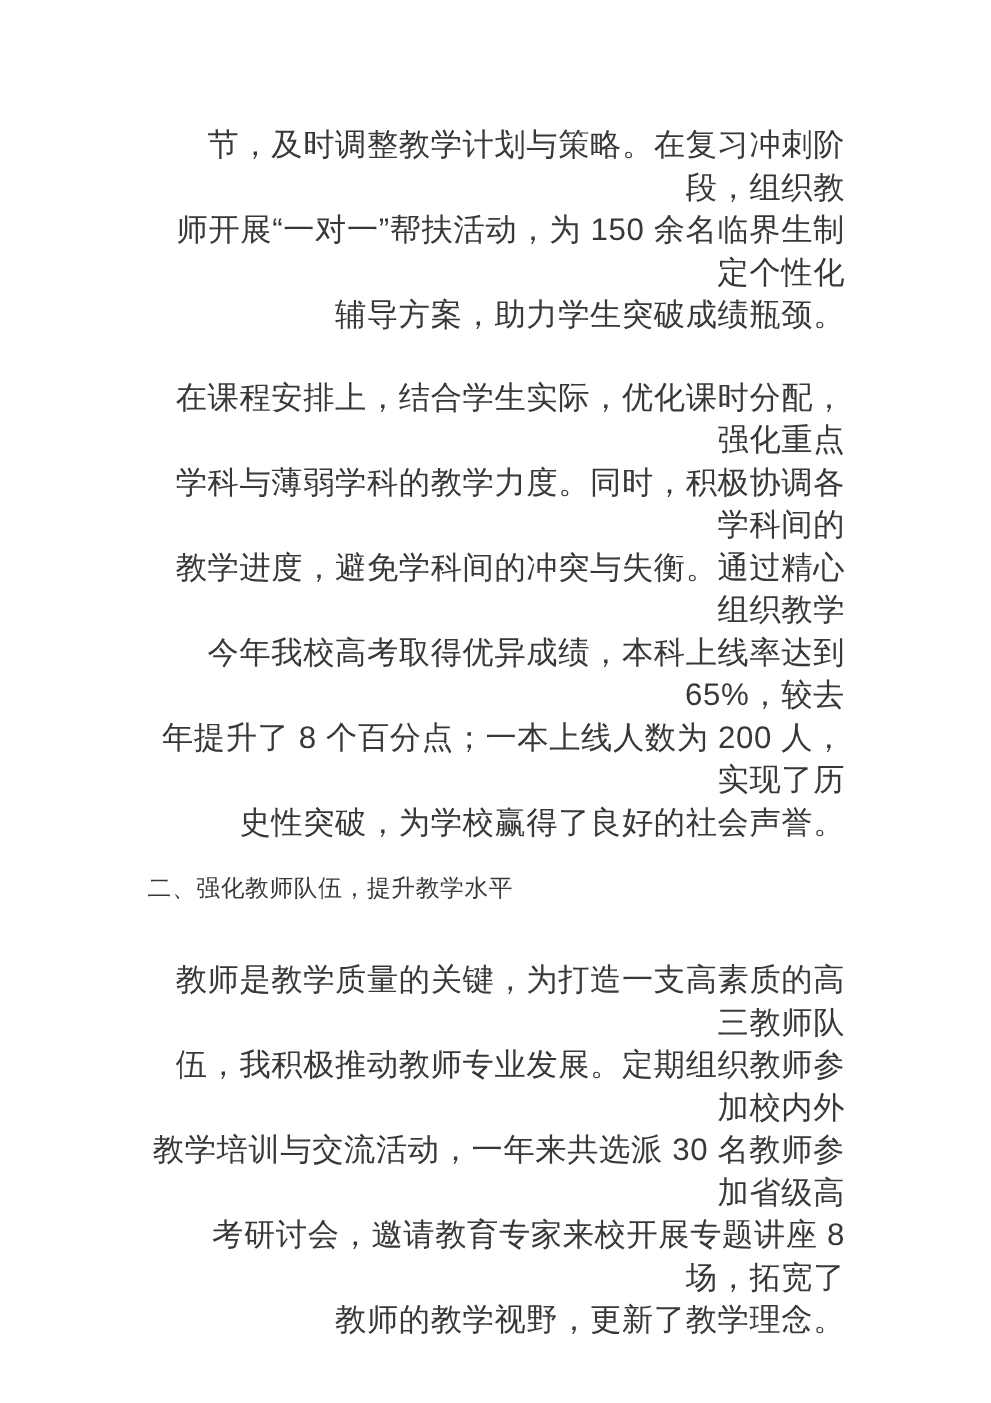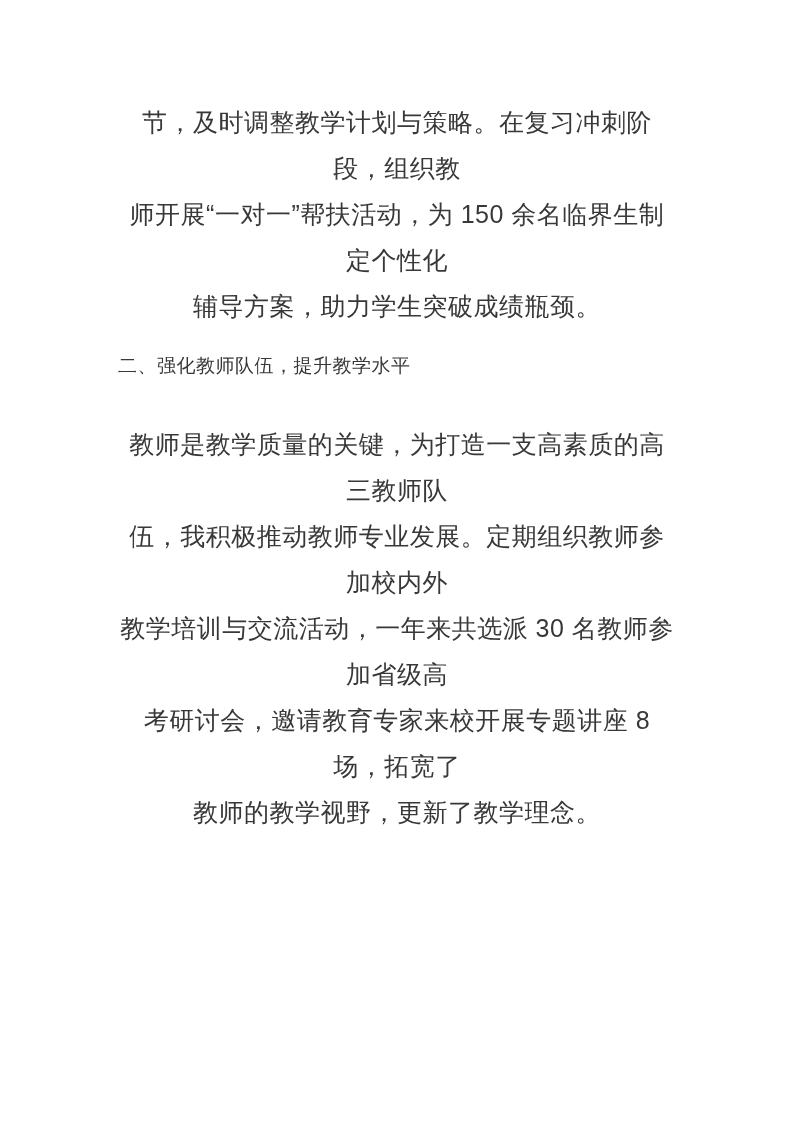--- a/index.html
+++ b/index.html
@@ -13,45 +13,51 @@
     height: 1122px;
     box-sizing: border-box;
     background: #ffffff;
     padding: 99px 117px 0 118px;
     overflow: hidden;
     font-family: "Liberation Sans", "DejaVu Sans", sans-serif;
   }
   .para {
     margin: 0 0 32px 0;
     font-size: 25px;
-    line-height: 46px;
+    line-height: 34px;
     font-weight: 400;
     color: #383838;
     white-space: pre-line;        
-    text-align: center;
+    text-align: right;
     letter-spacing: 0.5px;
   }
   .heading {
     margin: -18px 0 32px 0;       
     font-size: 19px;
     line-height: 46px;
     font-weight: 400;
     color: #383838;
     white-space: pre-line;
     letter-spacing: 0.5px;
   }
 </style>
 </head>
 <body>
 
 <div class="page">
   <p class="para">节，及时调整教学计划与策略。在复习冲刺阶段，组织教
 师开展“一对一”帮扶活动，为 150 余名临界生制定个性化
 辅导方案，助力学生突破成绩瓶颈。</p>
 
+  <p class="para">在课程安排上，结合学生实际，优化课时分配，强化重点
+学科与薄弱学科的教学力度。同时，积极协调各学科间的
+教学进度，避免学科间的冲突与失衡。通过精心组织教学
+今年我校高考取得优异成绩，本科上线率达到 65%，较去
+年提升了 8 个百分点；一本上线人数为 200 人，实现了历
+史性突破，为学校赢得了良好的社会声誉。</p>
 
   <h2 class="heading">二、强化教师队伍，提升教学水平</h2>
 
   <p class="para">教师是教学质量的关键，为打造一支高素质的高三教师队
 伍，我积极推动教师专业发展。定期组织教师参加校内外
 教学培训与交流活动，一年来共选派 30 名教师参加省级高
 考研讨会，邀请教育专家来校开展专题讲座 8 场，拓宽了
 教师的教学视野，更新了教学理念。</p>
 
 </div>

